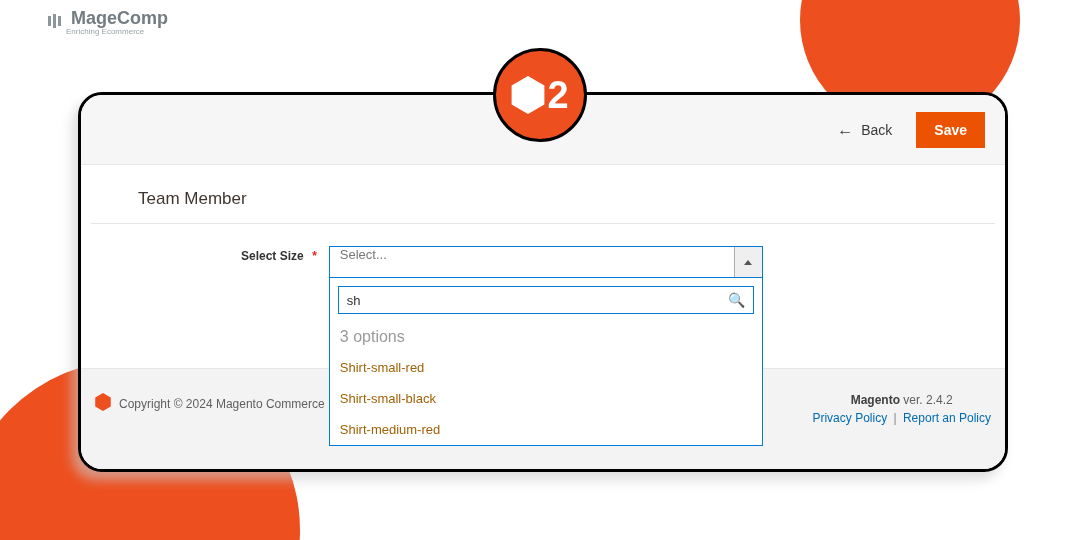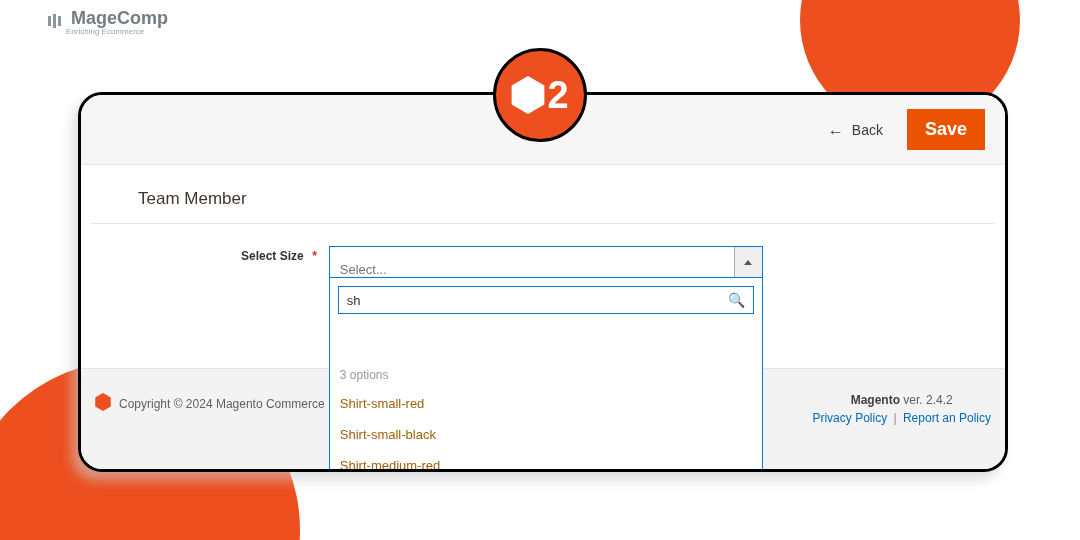--- a/index.html
+++ b/index.html
@@ -98,21 +98,21 @@
     gap: 8px;
     font-size: 14px;
     color: #3b3b3b;
     cursor: pointer;
     padding: 6px 10px;
   }
   .back-btn .arrow { font-size: 16px; }
   .save-btn {
     background: #eb5202;
     color: #fff;
-    font-size: 18px;
+    font-size: 14px;
     padding: 10px 18px;
     cursor: pointer;
     font-weight: 600;
   }
   .content {
     padding: 18px 10px 0 10px;
   }
   .section-title {
     font-size: 17px;
     color: #41362f;
@@ -132,21 +132,21 @@
     color: #333;
     padding-top: 8px;
     text-align: center;
   }
   .req { color: #e22626; margin-left: 4px; }
   .select-wrap { width: 434px; position: relative; }
   .select-display {
     height: 32px;
     border: 1px solid #007bdb;
     display: flex;
-    align-items: flex-end;
+    align-items: flex-start;
     justify-content: space-between;
     font-size: 13px;
     color: #777;
     cursor: pointer;
   }
   .select-display .ph { padding-left: 10px; }
   .select-caret {
     width: 28px;
     height: 30px;
     background: #efefef;
@@ -183,23 +183,22 @@
   .search-icon {
     position: absolute;
     right: 16px;
     top: 14px;
     font-size: 14px;
     color: #4a4a4a;
     pointer-events: none;
   }
   .opt-count {
     padding: 6px 10px;
-    font-size: 12px;
+    font-size: 16px;
     color: #9a9a9a;
-    margin-top: 40px;
   }
   .option {
     padding: 8px 10px;
     font-size: 13px;
     color: #a16207;
     cursor: pointer;
   }
 
   .footer {
     position: absolute;

